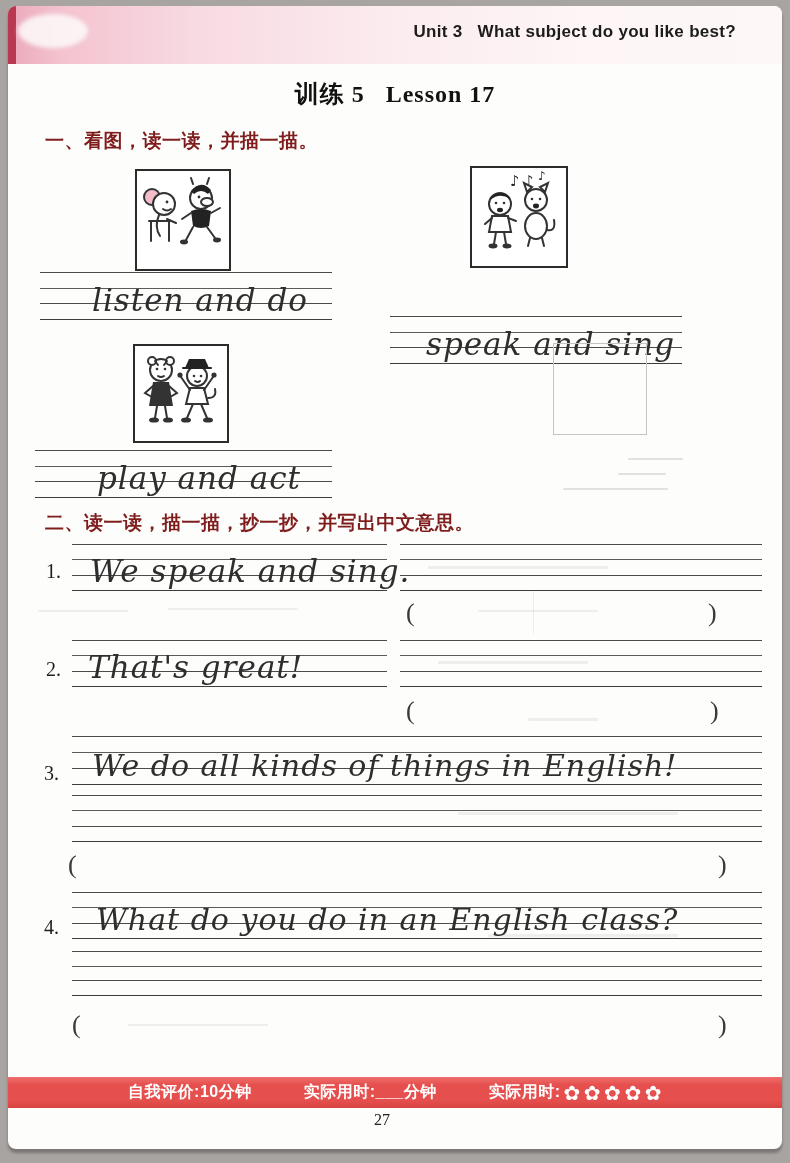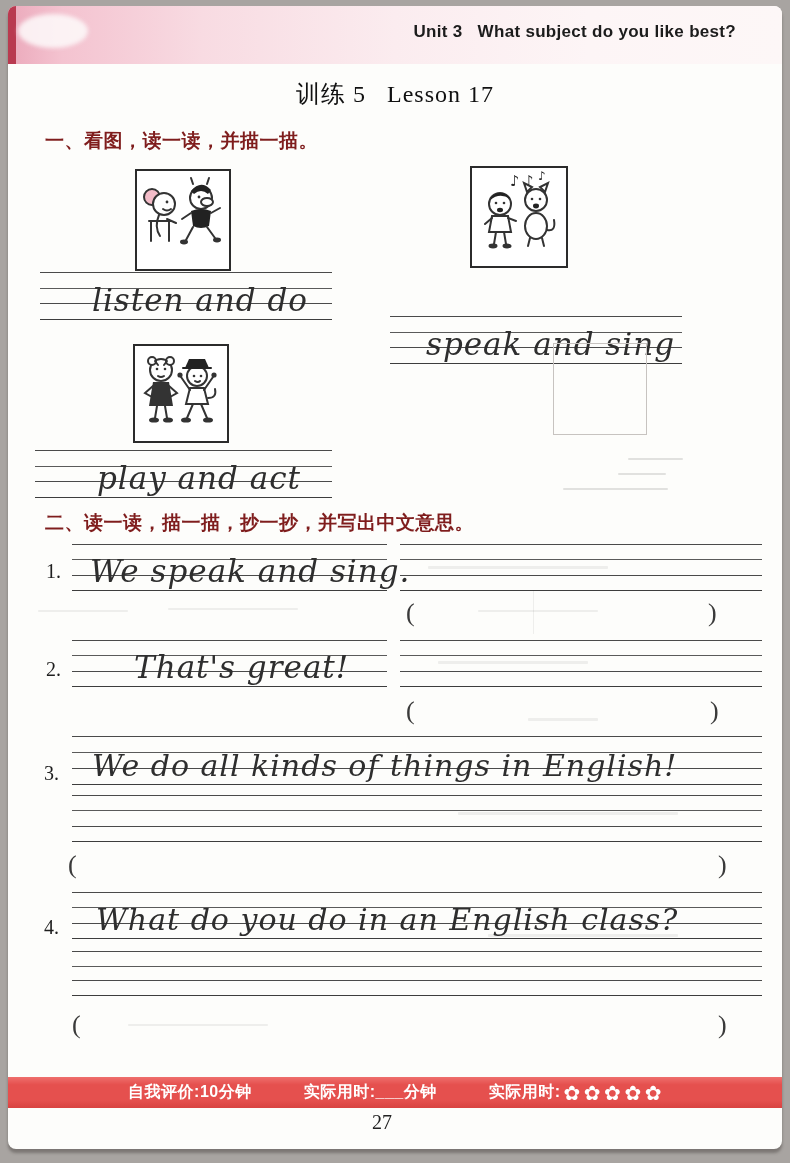--- a/index.html
+++ b/index.html
@@ -29,21 +29,21 @@
     background:rgba(253,250,250,.85);filter:blur(2px);
   }
   .unit-label{
     position:absolute;right:46px;top:16px;
     font-size:17px;font-weight:bold;color:#1c1c1c;letter-spacing:.3px;
   }
 
   .page-title{
     position:absolute;left:0;top:72px;width:774px;text-align:center;
     font-family:"Liberation Serif", serif;
-    font-size:24px;font-weight:normal;color:#111;letter-spacing:1px;
+    font-size:24px;font-weight:bold;color:#111;letter-spacing:1px;
   }
   .sec-heading{
     position:absolute;font-size:19px;font-weight:bold;color:#7f1d1d;letter-spacing:.5px;
   }
 
   
   .pic{position:absolute;background:#fff;border:2px solid #2b2b2b;}
   .pic svg{width:100%;height:100%;display:block;}
   .ghost-box{position:absolute;border:1px solid #c7c3c0;background:transparent;}
 
@@ -79,21 +79,21 @@
   .footer-bar{
     position:absolute;left:0;top:1071px;width:774px;height:31px;
     background:linear-gradient(#ef6f6d 0%,#e5504e 25%,#e5504e 75%,#d84341 100%);
     display:flex;align-items:center;justify-content:center;gap:52px;
     color:#fff;font-size:16px;font-weight:bold;letter-spacing:.5px;
   }
   .footer-group{display:flex;align-items:center;gap:3px;}
   .flower{font-family:"DejaVu Sans", sans-serif;font-size:20px;line-height:1;color:#fff;font-weight:normal;}
   .page-num{
     position:absolute;left:0;top:1105px;width:748px;text-align:center;
-    font-family:"Liberation Serif", serif;font-size:20px;color:#222;
+    font-family:"Liberation Serif", serif;font-size:16px;color:#222;
   }
 </style>
 </head>
 <body>
 
 <div class="page">
 
   <div class="band">
     <div class="band-strip"></div>
     <div class="band-blob"></div>
@@ -207,21 +207,21 @@
   <div class="item-num" style="left:38px;top:554px;">1.</div>
   <div class="staff" style="left:64px;top:538px;width:315px;height:47px;">
     <span class="trace" style="left:18px;">We speak and sing.</span>
   </div>
   <div class="staff" style="left:392px;top:538px;width:362px;height:47px;"></div>
   <div class="paren" style="left:398px;top:594px;">(</div>
   <div class="paren" style="left:700px;top:594px;">)</div>
 
   <div class="item-num" style="left:38px;top:652px;">2.</div>
   <div class="staff" style="left:64px;top:634px;width:315px;height:47px;">
-    <span class="trace" style="left:16px;margin-left:46px;">That's great!</span>
+    <span class="trace" style="left:16px;">That's great!</span>
   </div>
   <div class="staff" style="left:392px;top:634px;width:362px;height:47px;"></div>
   <div class="paren" style="left:398px;top:692px;">(</div>
   <div class="paren" style="left:702px;top:692px;">)</div>
 
   <div class="item-num" style="left:36px;top:756px;">3.</div>
   <div class="staff" style="left:64px;top:730px;width:690px;height:49px;">
     <span class="trace" style="left:20px;font-size:30px;">We do all kinds of things in English!</span>
   </div>
   <div class="staff" style="left:64px;top:789px;width:690px;height:47px;"></div>

